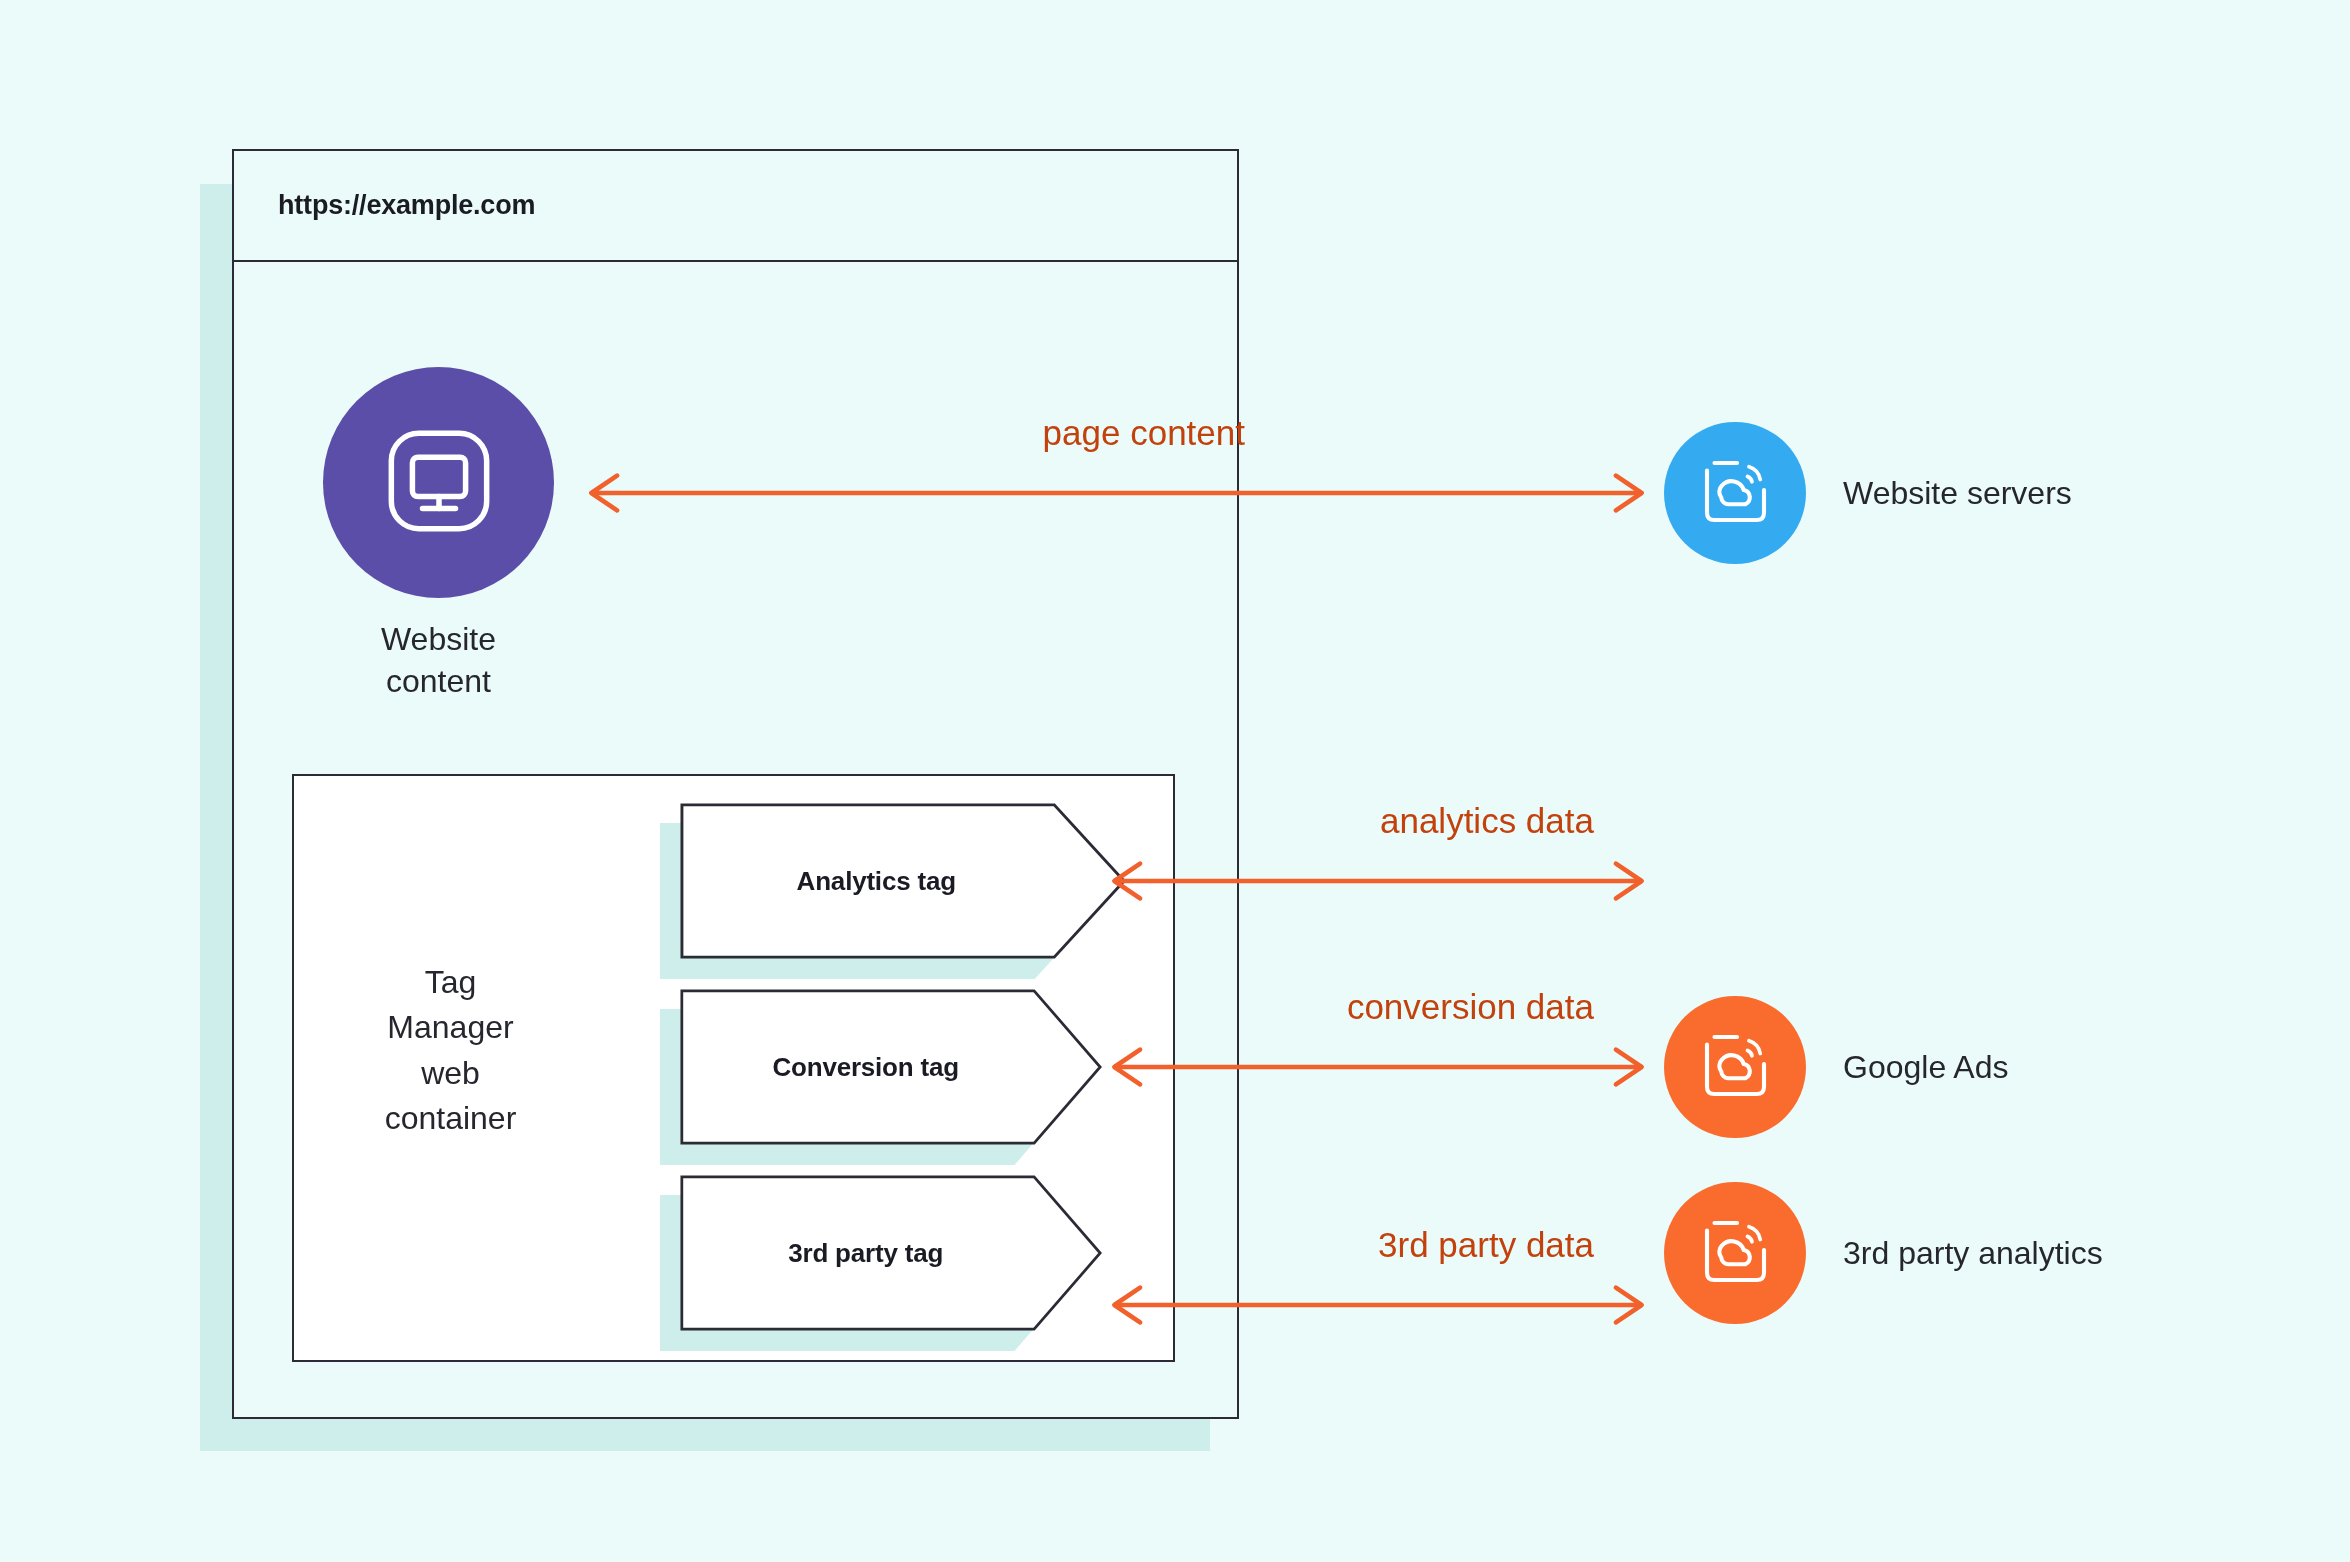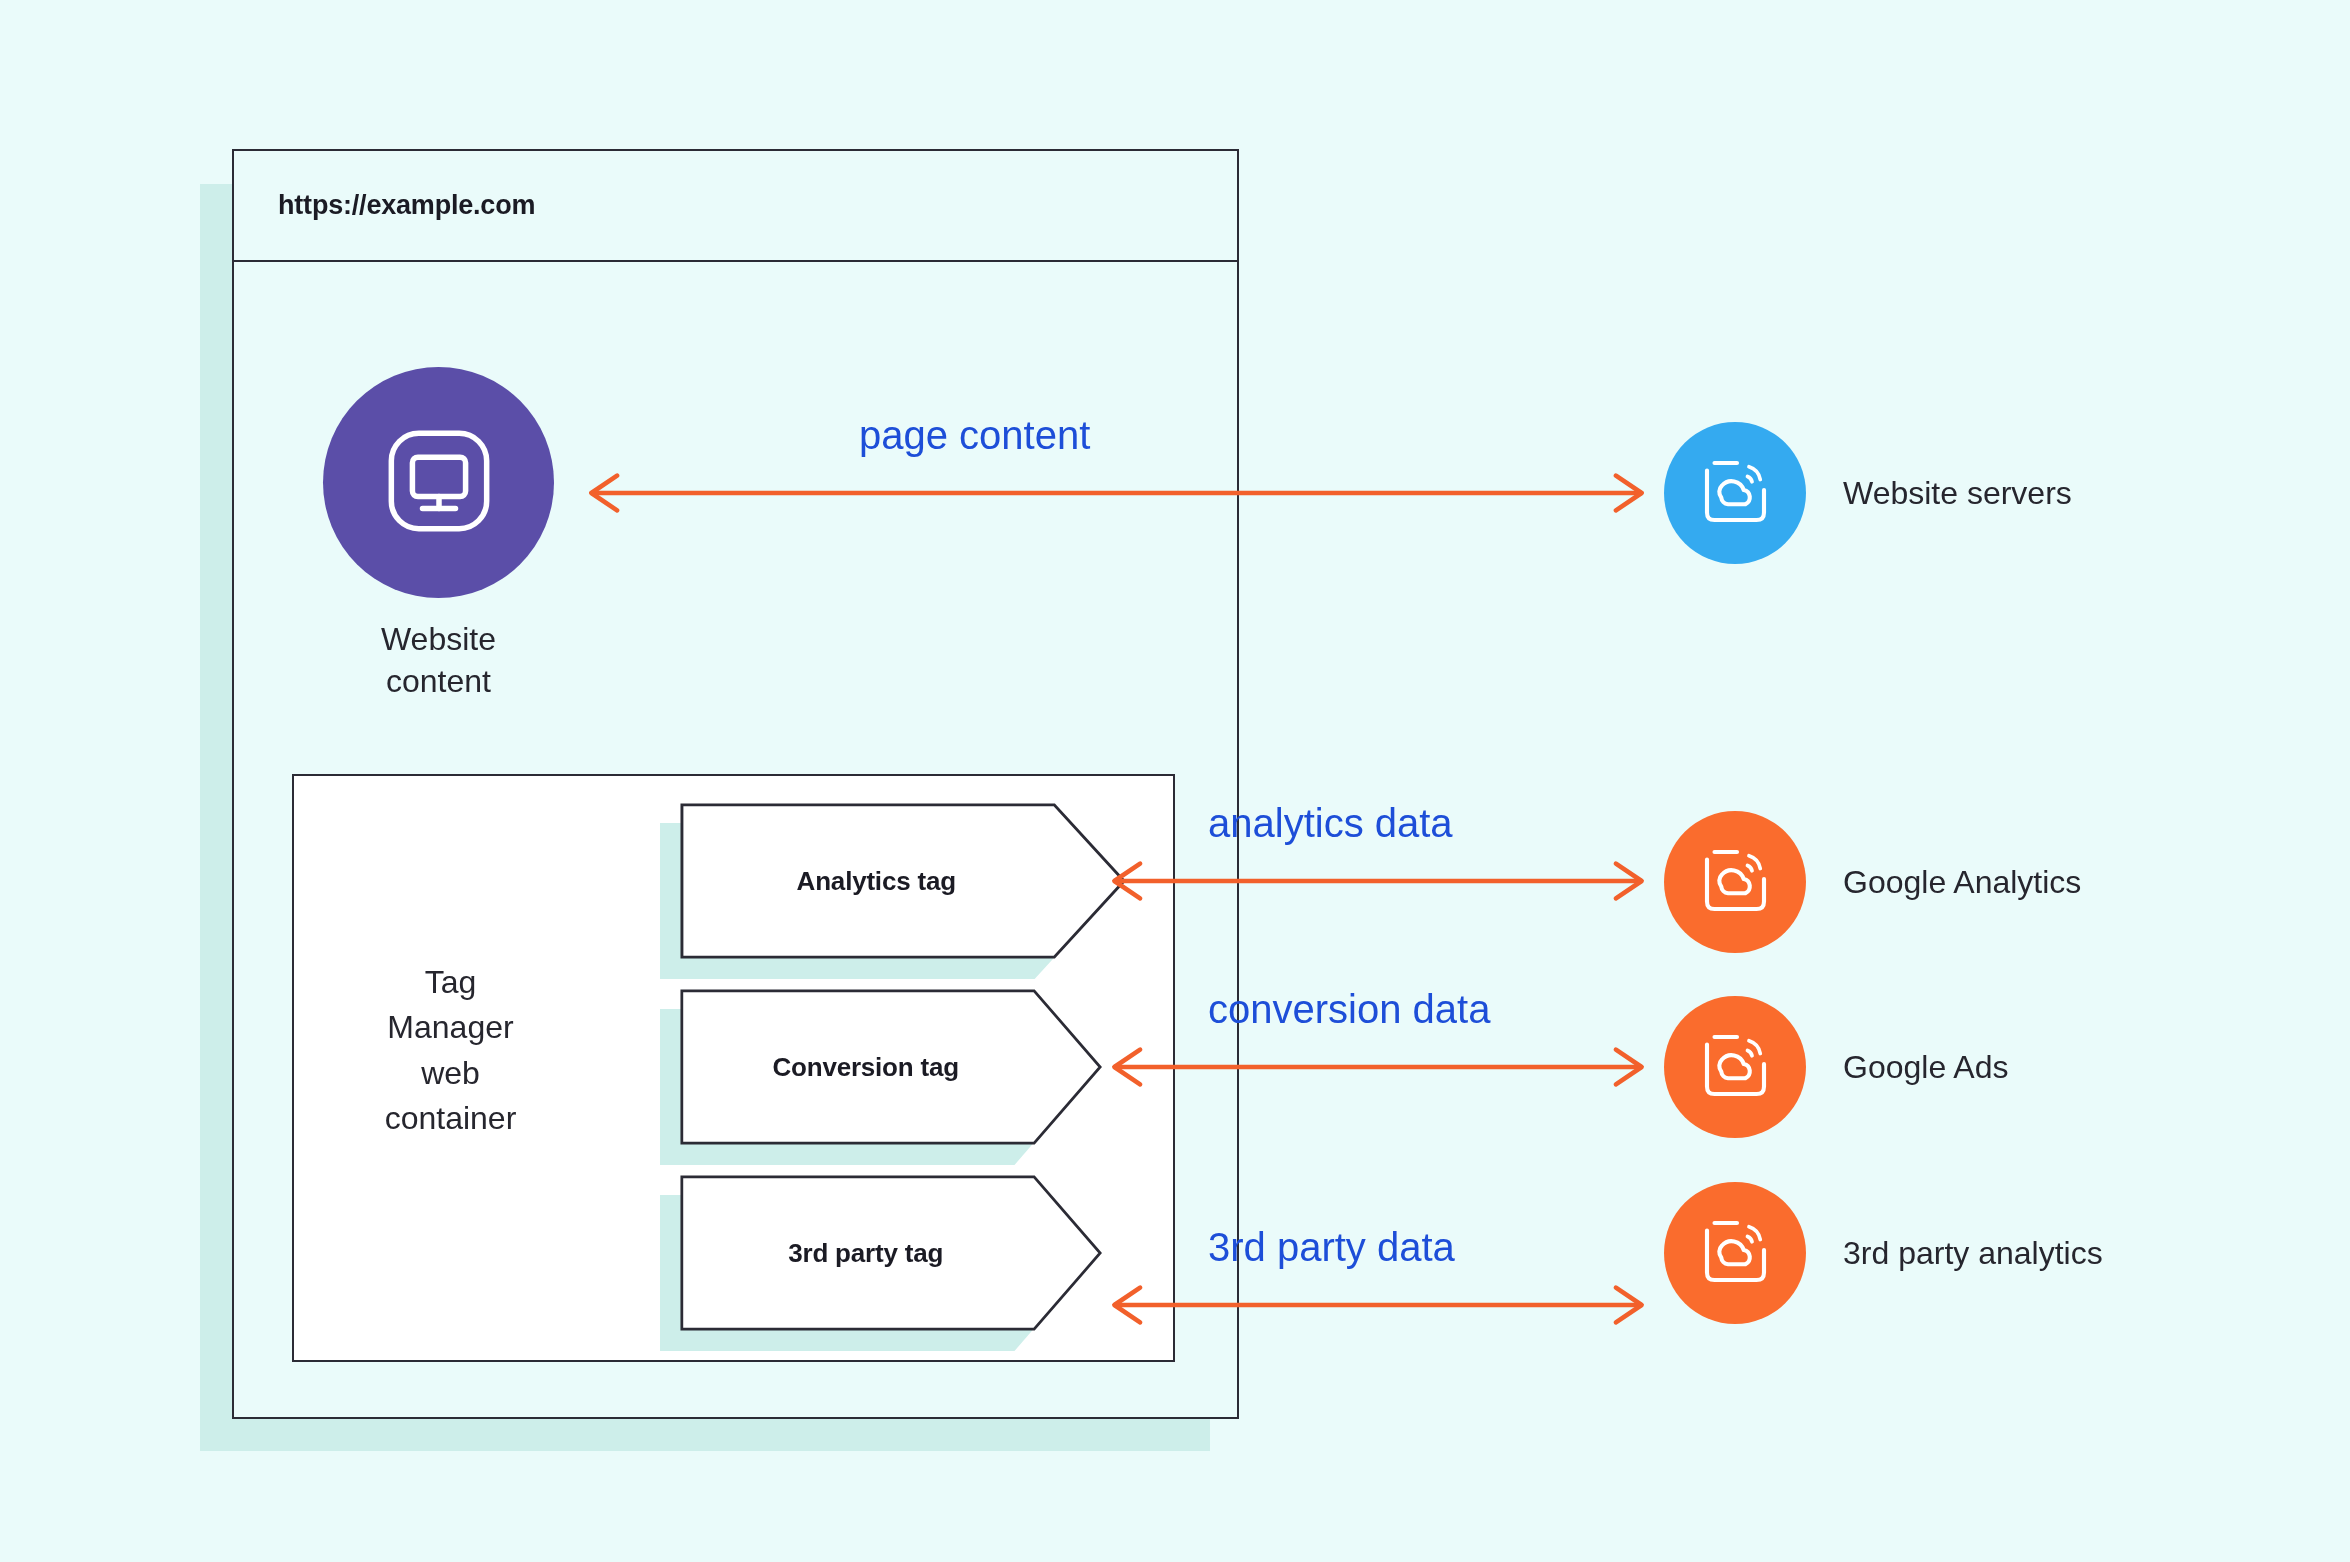--- a/index.html
+++ b/index.html
@@ -174,23 +174,23 @@
   
   .connector {
     position: absolute;
     height: 64px;
   }
   .connector svg { display: block; width: 100%; height: 100%; overflow: visible; }
   .connector-label {
     position: absolute;
     top: -48px;
     width: 100%;
-    text-align: left;
-    font-size: 40px;
-    color: #1d4ed8;
+    text-align: right;
+    font-size: 35px;
+    color: #c2410c;
     white-space: nowrap;
   }
 </style>
 </head>
 <body>
 
 <div id="stage">
 
   <div class="browser-shadow"></div>
 
@@ -299,33 +299,20 @@
           <path d="M22 12 H52 M12 22 V78 C12 85 15 88 22 88 H78 C85 88 88 85 88 78 V48" stroke="#ffffff" stroke-width="5.5" stroke-linecap="round"></path>
           <path d="M31 58 a12 12 0 0 1 1 -16 a17 17 0 0 1 29 6 a10 10 0 0 1 2 19 H40 a10 10 0 0 1 -9 -9 z" stroke="#ffffff" stroke-width="5.5" stroke-linejoin="round" fill="none"></path>
           <path d="M66 30 a10 10 0 0 1 6 7" stroke="#ffffff" stroke-width="5" stroke-linecap="round" fill="none"></path>
           <path d="M68 17 a22 22 0 0 1 15 17" stroke="#ffffff" stroke-width="5" stroke-linecap="round" fill="none"></path>
         </svg>
       </span>
     </div>
     <div class="service-label">Website servers</div>
   </div>
 
-  <div class="service" style="left:1664px; top:811px;">
-    <div class="circle circle-orange">
-      <span>
-        <svg width="75" height="75" viewBox="0 0 100 100" fill="none">
-          <path d="M22 12 H52 M12 22 V78 C12 85 15 88 22 88 H78 C85 88 88 85 88 78 V48" stroke="#ffffff" stroke-width="5.5" stroke-linecap="round"></path>
-          <path d="M31 58 a12 12 0 0 1 1 -16 a17 17 0 0 1 29 6 a10 10 0 0 1 2 19 H40 a10 10 0 0 1 -9 -9 z" stroke="#ffffff" stroke-width="5.5" stroke-linejoin="round" fill="none"></path>
-          <path d="M66 30 a10 10 0 0 1 6 7" stroke="#ffffff" stroke-width="5" stroke-linecap="round" fill="none"></path>
-          <path d="M68 17 a22 22 0 0 1 15 17" stroke="#ffffff" stroke-width="5" stroke-linecap="round" fill="none"></path>
-        </svg>
-      </span>
-    </div>
-    <div class="service-label">Google Analytics</div>
-  </div>
 
   <div class="service" style="left:1664px; top:996px;">
     <div class="circle circle-orange">
       <span>
         <svg width="75" height="75" viewBox="0 0 100 100" fill="none">
           <path d="M22 12 H52 M12 22 V78 C12 85 15 88 22 88 H78 C85 88 88 85 88 78 V48" stroke="#ffffff" stroke-width="5.5" stroke-linecap="round"></path>
           <path d="M31 58 a12 12 0 0 1 1 -16 a17 17 0 0 1 29 6 a10 10 0 0 1 2 19 H40 a10 10 0 0 1 -9 -9 z" stroke="#ffffff" stroke-width="5.5" stroke-linejoin="round" fill="none"></path>
           <path d="M66 30 a10 10 0 0 1 6 7" stroke="#ffffff" stroke-width="5" stroke-linecap="round" fill="none"></path>
           <path d="M68 17 a22 22 0 0 1 15 17" stroke="#ffffff" stroke-width="5" stroke-linecap="round" fill="none"></path>
         </svg>

